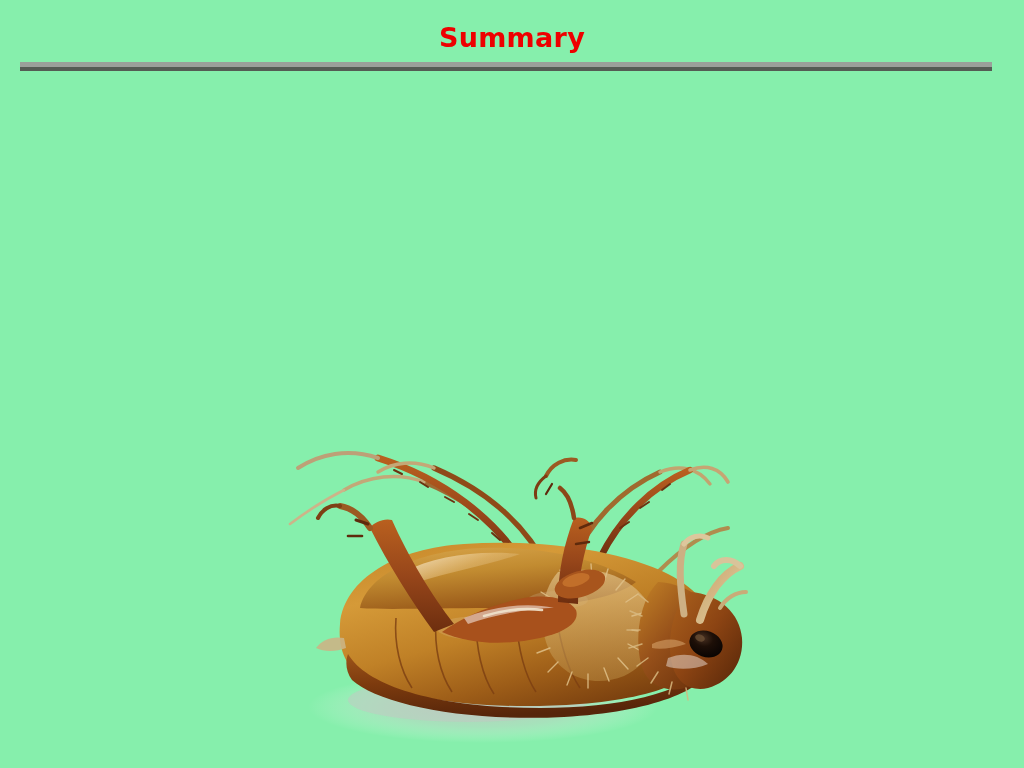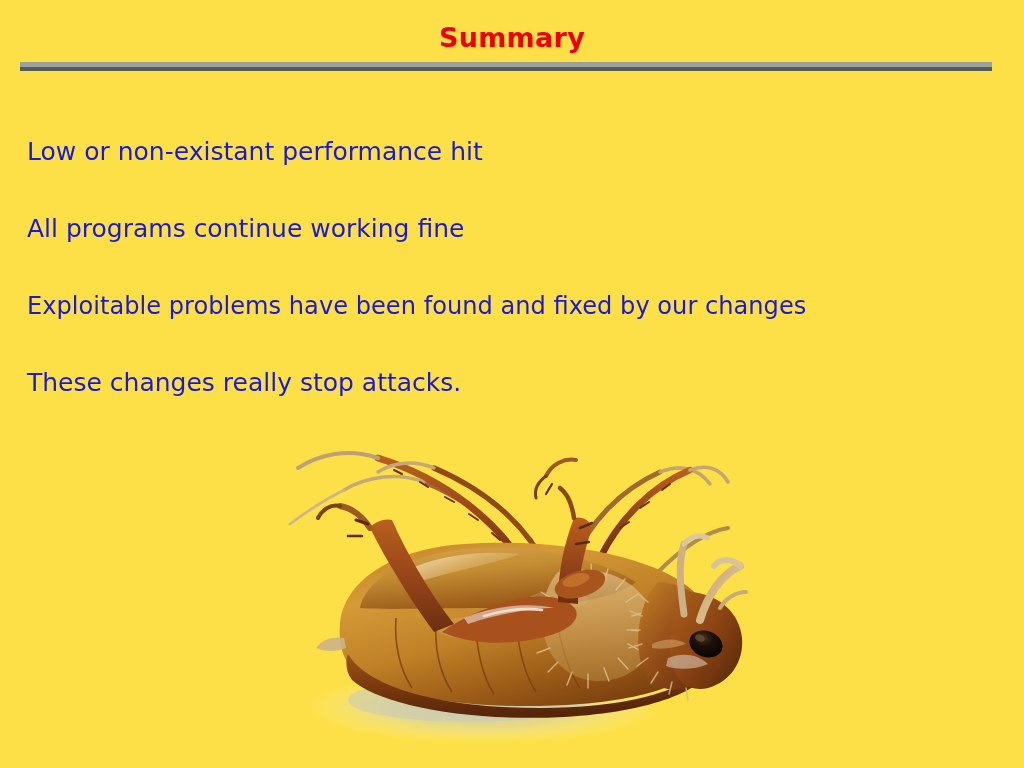--- a/index.html
+++ b/index.html
@@ -11,21 +11,21 @@
     width: 1024px;
     height: 768px;
     overflow: hidden;
     background: #f5f9f5;
     font-family: "DejaVu Sans", sans-serif;
   }
   .slide {
     position: relative;
     width: 1024px;
     height: 768px;
-    background: #fde047;
+    background: #86efac;
   }
 
   
   .title-area {
     position: absolute;
     left: 0;
     top: 24px;
     width: 1024px;
     text-align: center;
   }
@@ -109,26 +109,20 @@
 
   <div class="title-area">
     <span class="slide-title">Summary</span>
   </div>
 
   <div class="divider">
     <div class="bar-top"></div>
     <div class="bar-bottom"></div>
   </div>
 
-  <div class="body-text">
-    <div class="body-line">Low or non-existant performance hit</div>
-    <div class="body-line">All programs continue working fine</div>
-    <div class="body-line condensed">Exploitable problems have been found and fixed by our changes</div>
-    <div class="body-line">These changes really stop attacks.</div>
-  </div>
 
   <div class="photo-area">
     <svg viewBox="0 0 520 320" xmlns="http://www.w3.org/2000/svg">
       <defs>
         <radialGradient id="gShadow" cx="50%" cy="50%" r="50%">
           <stop offset="0%" stop-color="#b9bfb9" stop-opacity="0.85"></stop>
           <stop offset="55%" stop-color="#cdd2cd" stop-opacity="0.45"></stop>
           <stop offset="100%" stop-color="#f5f9f5" stop-opacity="0"></stop>
         </radialGradient>
 

